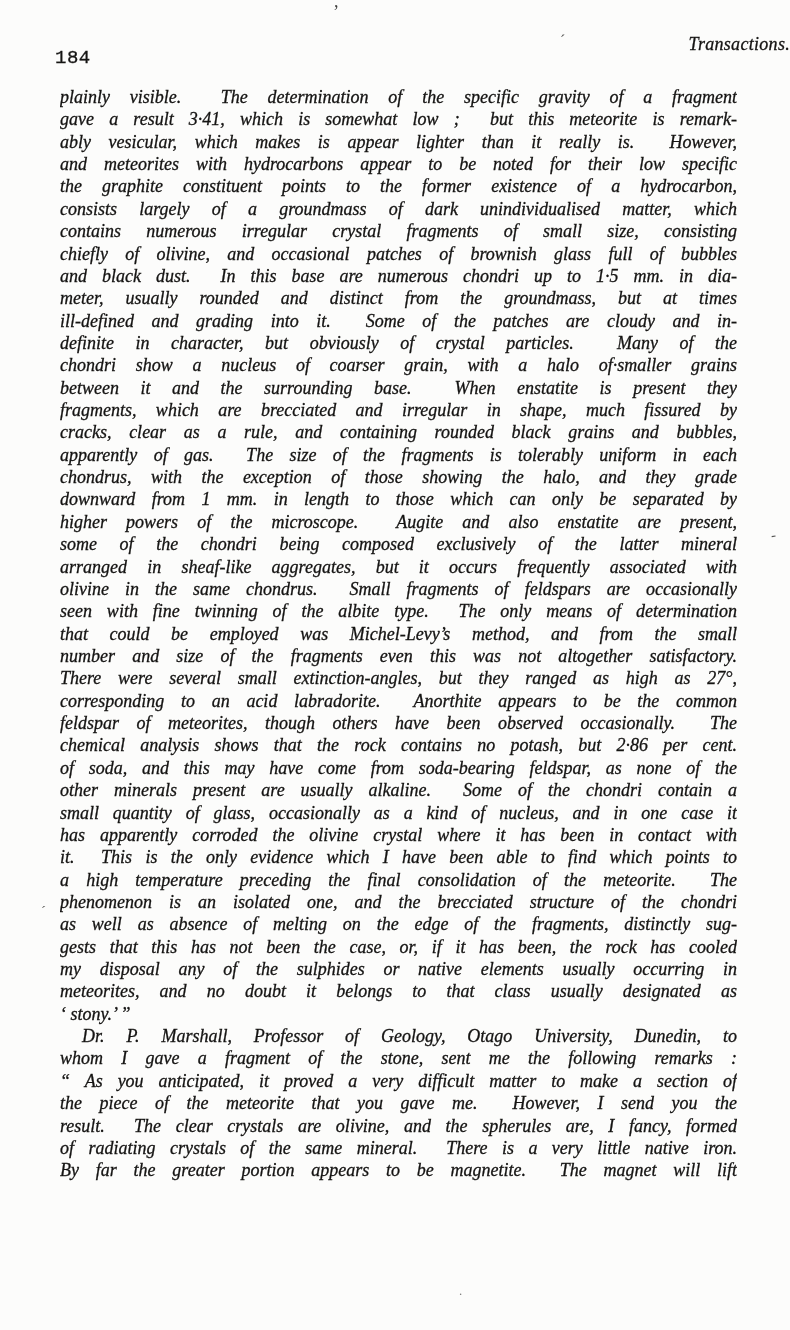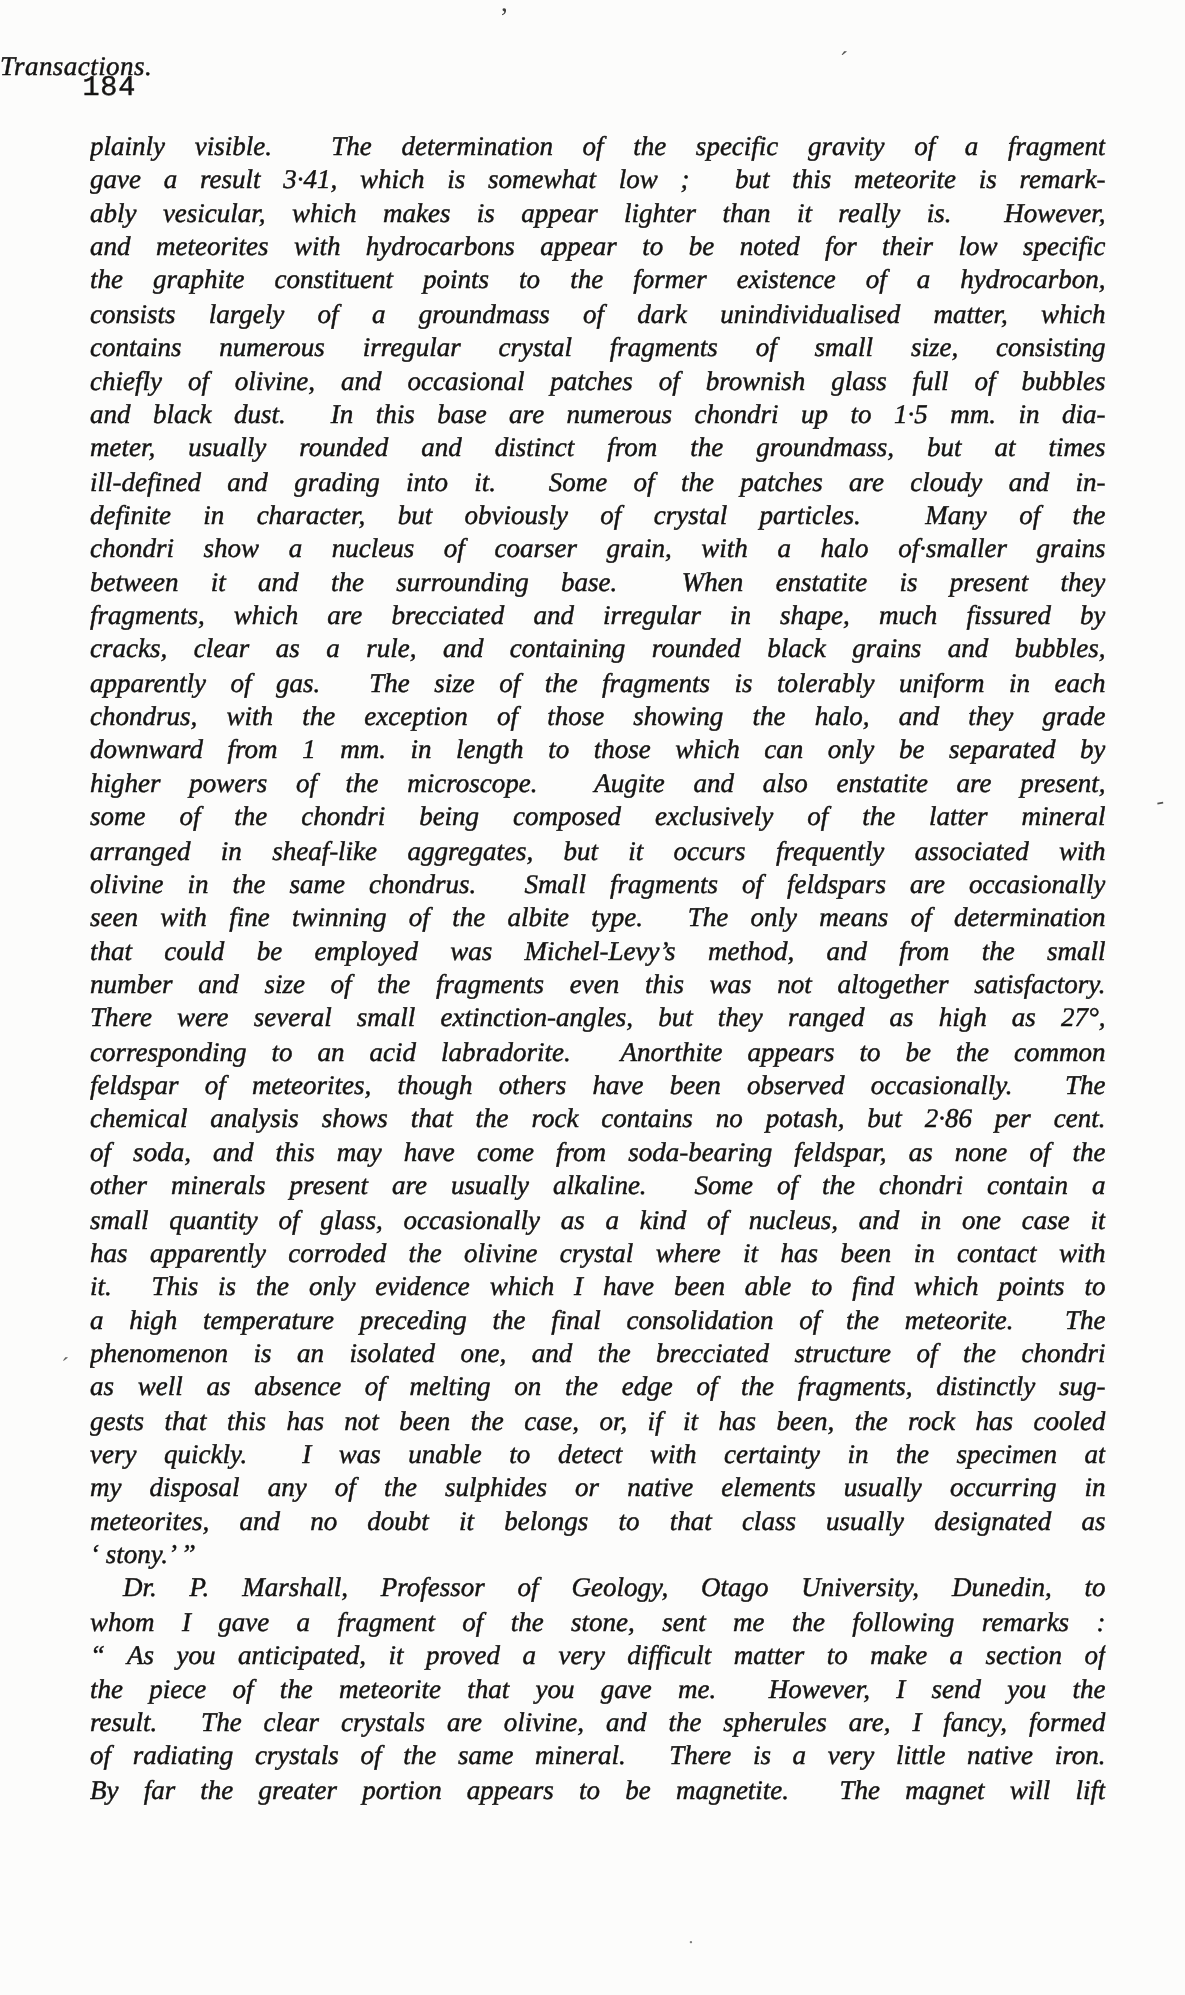--- a/index.html
+++ b/index.html
@@ -29,21 +29,21 @@
     left: 55px;
     top: 13px;
     font-size: 19px;
     letter-spacing: 0.5px;
     font-family: Liberation Mono, monospace;
   }
   .running-title {
     position: absolute;
     left: 0;
     width: 100%;
-    text-align: left;
+    text-align: right;
     top: 0;
     font-size: 18px;
     font-style: italic;
     letter-spacing: 0.3px;
   }
   .body-text {
     position: absolute;
     top: 86px;
     left: 60px;
     width: 677px;
@@ -115,21 +115,20 @@
       <div class="line">chemical analysis shows that the rock contains no potash, but 2·86 per cent.</div>
       <div class="line">of soda, and this may have come from soda-bearing feldspar, as none of the</div>
       <div class="line">other minerals present are usually alkaline.&nbsp; Some of the chondri contain a</div>
       <div class="line">small quantity of glass, occasionally as a kind of nucleus, and in one case it</div>
       <div class="line">has apparently corroded the olivine crystal where it has been in contact with</div>
       <div class="line">it.&nbsp; This is the only evidence which I have been able to find which points to</div>
       <div class="line">a high temperature preceding the final consolidation of the meteorite.&nbsp; The</div>
       <div class="line">phenomenon is an isolated one, and the brecciated structure of the chondri</div>
       <div class="line">as well as absence of melting on the edge of the fragments, distinctly sug-</div>
       <div class="line">gests that this has not been the case, or, if it has been, the rock has cooled</div>
-      <div class="line">very quickly.&nbsp; I was unable to detect with certainty in the specimen at</div>
       <div class="line">my disposal any of the sulphides or native elements usually occurring in</div>
       <div class="line">meteorites, and no doubt it belongs to that class usually designated as</div>
       <div class="line no-just">‘ stony.’ ”</div>
       <div class="line indent">Dr. P. Marshall, Professor of Geology, Otago University, Dunedin, to</div>
       <div class="line">whom I gave a fragment of the stone, sent me the following remarks :</div>
       <div class="line">“ As you anticipated, it proved a very difficult matter to make a section of</div>
       <div class="line">the piece of the meteorite that you gave me.&nbsp; However, I send you the</div>
       <div class="line">result.&nbsp; The clear crystals are olivine, and the spherules are, I fancy, formed</div>
       <div class="line">of radiating crystals of the same mineral.&nbsp; There is a very little native iron.</div>
       <div class="line">By far the greater portion appears to be magnetite.&nbsp; The magnet will lift</div>

